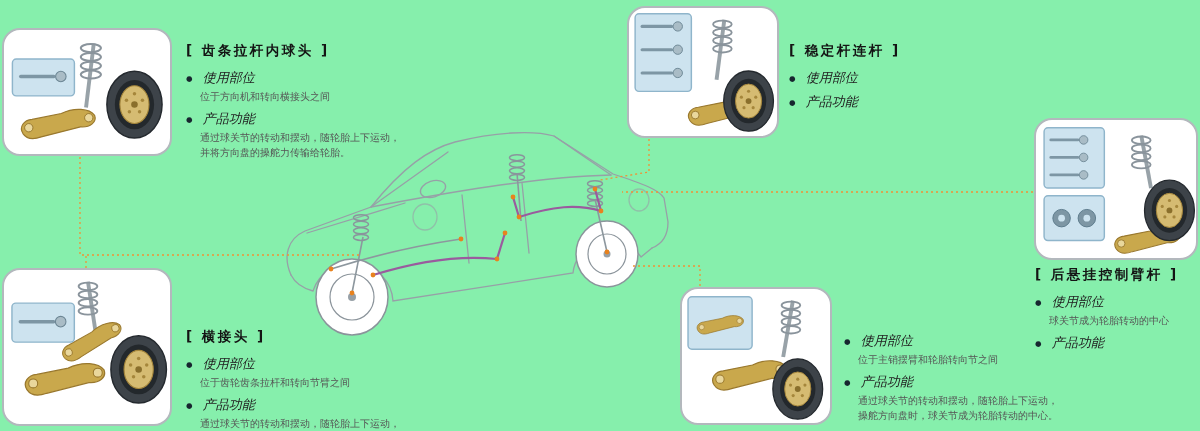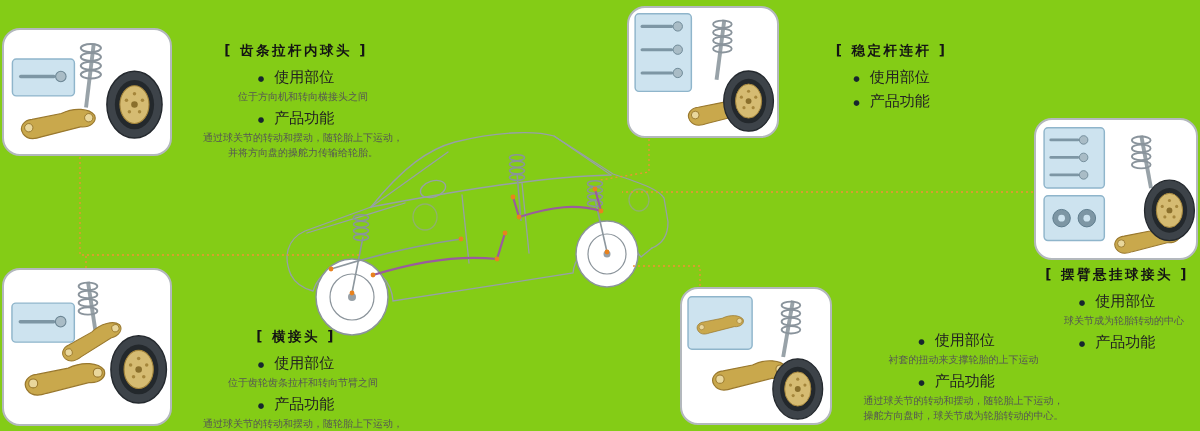--- a/index.html
+++ b/index.html
@@ -1,35 +1,35 @@
 <!DOCTYPE html>
 <html><head>
 <meta charset="utf-8">
 <style>
   html,body{margin:0;padding:0;background:#fff;}
   *{box-sizing:border-box;}
-  .canvas{position:relative;width:1200px;height:431px;background:#84cc16;overflow:hidden;
-          font-family:"DejaVu Sans","Liberation Sans",sans-serif;text-align:center;}
+  .canvas{position:relative;width:1200px;height:431px;background:#86efac;overflow:hidden;
+          font-family:"DejaVu Sans","Liberation Sans",sans-serif;}
   svg.layer{position:absolute;pointer-events:none;}
 
   
   .pbox{position:absolute;background:#fff;border:2px solid #b3b8bd;border-radius:18px;overflow:hidden;}
   .pbox svg{display:block;width:100%;height:100%;}
   #box1{left:2px;top:28px;width:170px;height:128px;}
   #box2{left:627px;top:6px;width:152px;height:132px;}
   #box3{left:1034px;top:118px;width:164px;height:142px;}
   #box4{left:2px;top:268px;width:170px;height:158px;}
   #box5{left:680px;top:287px;width:152px;height:138px;}
 
   
   .tb{position:absolute;color:#333;}
   .tb .title{font-size:13.5px;font-weight:bold;color:#141414;letter-spacing:2.5px;margin-bottom:7px;white-space:nowrap;}
   .tb .item{margin-top:4px;white-space:nowrap;}
   .tb .dot{color:#17262f;font-size:7.5px;margin-right:5px;vertical-align:1px;}
-  .tb .blabel{font-size:15px;color:#222;}
+  .tb .blabel{font-size:13px;color:#222;font-style:italic;}
   .tb .desc{font-size:10px;color:#555;line-height:1.5;margin:2px 0 3px 14px;white-space:pre-line;font-family:Liberation Serif, serif;}
   #tb1{left:186px;top:42px;width:220px;}
   #tb2{left:789px;top:42px;width:205px;}
   #tb3{left:1035px;top:266px;width:164px;}
   #tb4{left:186px;top:328px;width:220px;}
   #tb5{left:844px;top:326px;width:225px;}
 </style>
 </head>
 <body>
 
@@ -225,21 +225,21 @@
       <span class="dot">●</span>
       <span class="blabel">使用部位</span>
     </div>
     <div class="item">
       <span class="dot">●</span>
       <span class="blabel">产品功能</span>
     </div>
   </div>
 
   <div class="tb" id="tb3">
-    <div class="title">[ 摆臂悬挂球接头 ]</div>
+    <div class="title">[ 后悬挂控制臂杆 ]</div>
     <div class="item">
       <span class="dot">●</span>
       <span class="blabel">使用部位</span>
     </div>
     <div class="desc">球关节成为轮胎转动的中心</div>
     <div class="item">
       <span class="dot">●</span>
       <span class="blabel">产品功能</span>
     </div>
   </div>
@@ -257,21 +257,21 @@
     </div>
     <div class="desc">通过球关节的转动和摆动，随轮胎上下运动，
 并将方向盘的操舵力传输给轮胎。</div>
   </div>
 
   <div class="tb" id="tb5">
     <div class="item">
       <span class="dot">●</span>
       <span class="blabel">使用部位</span>
     </div>
-    <div class="desc">衬套的扭动来支撑轮胎的上下运动</div>
+    <div class="desc">位于主销摆臂和轮胎转向节之间</div>
     <div class="item">
       <span class="dot">●</span>
       <span class="blabel">产品功能</span>
     </div>
     <div class="desc">通过球关节的转动和摆动，随轮胎上下运动，
 操舵方向盘时，球关节成为轮胎转动的中心。</div>
   </div>
 
 </div>
 

